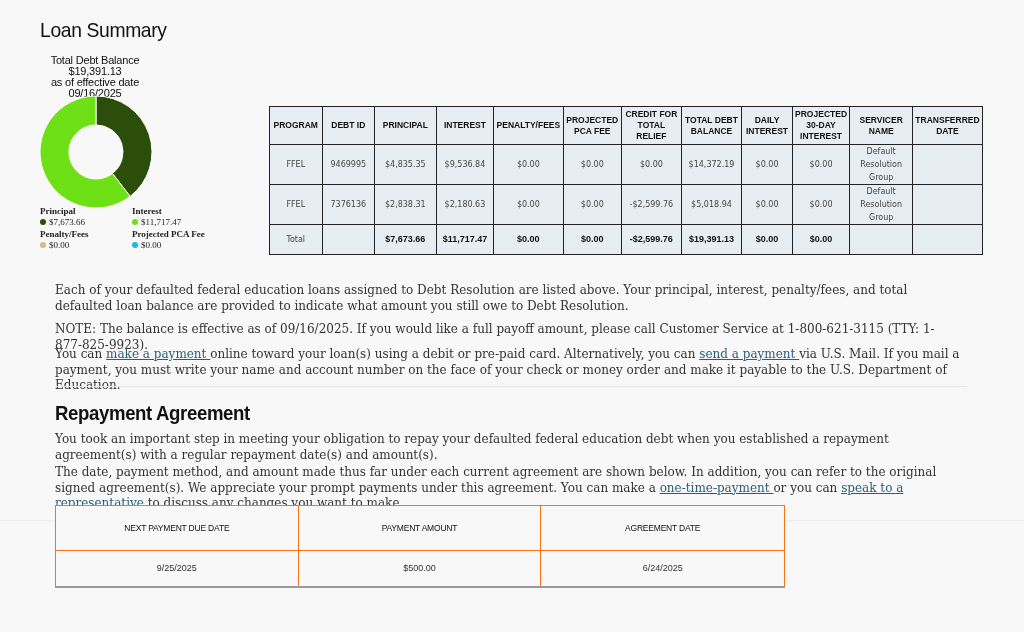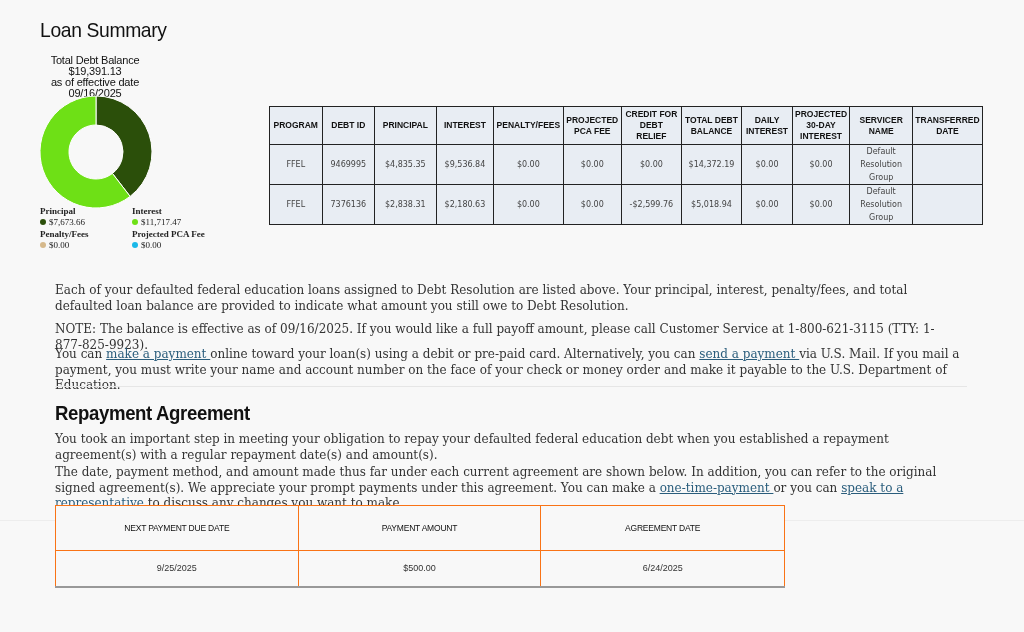--- a/index.html
+++ b/index.html
@@ -92,21 +92,21 @@
       <col style="width:68px">
   </colgroup>
   <thead>
     <tr>
       <th>PROGRAM</th>
       <th>DEBT ID</th>
       <th>PRINCIPAL</th>
       <th>INTEREST</th>
       <th>PENALTY/FEES</th>
       <th>PROJECTED PCA FEE</th>
-      <th>CREDIT FOR DEBT RELIEF</th>
+      <th>CREDIT FOR TOTAL RELIEF</th>
       <th>TOTAL DEBT BALANCE</th>
       <th>DAILY INTEREST</th>
       <th>PROJECTED 30-DAY INTEREST</th>
       <th>SERVICER NAME</th>
       <th>TRANSFERRED DATE</th>
     </tr>
   </thead>
   <tbody>
     <tr>
       <td>FFEL</td>
@@ -127,20 +127,34 @@
       <td>7376136</td>
       <td>$2,838.31</td>
       <td>$2,180.63</td>
       <td>$0.00</td>
       <td>$0.00</td>
       <td>-$2,599.76</td>
       <td>$5,018.94</td>
       <td>$0.00</td>
       <td>$0.00</td>
       <td>Default Resolution Group</td>
+      <td></td>
+    </tr>
+    <tr class="total">
+      <td class="first">Total</td>
+      <td></td>
+      <td>$7,673.66</td>
+      <td>$11,717.47</td>
+      <td>$0.00</td>
+      <td>$0.00</td>
+      <td>-$2,599.76</td>
+      <td>$19,391.13</td>
+      <td>$0.00</td>
+      <td>$0.00</td>
+      <td></td>
       <td></td>
     </tr>
   </tbody>
 </table>
 
 <p class="para" style="top:283px;">Each of your defaulted federal education loans assigned to Debt Resolution are listed above. Your principal, interest, penalty/fees, and total defaulted loan balance are provided to indicate what amount you still owe to Debt Resolution.</p>
 <p class="para" style="top:322px;">NOTE: The balance is effective as of 09/16/2025. If you would like a full payoff amount, please call Customer Service at 1-800-621-3115 (TTY: 1-877-825-9923).</p>
 <p class="para" style="top:347px;"><span>You can </span><a href="#">make a payment </a><span>online toward your loan(s) using a debit or pre-paid card. Alternatively, you can </span><a href="#">send a payment </a><span>via U.S. Mail. If you mail a payment, you must write your name and account number on the face of your check or money order and make it payable to the U.S. Department of Education.</span></p>
 
 <div class="divider"></div>

